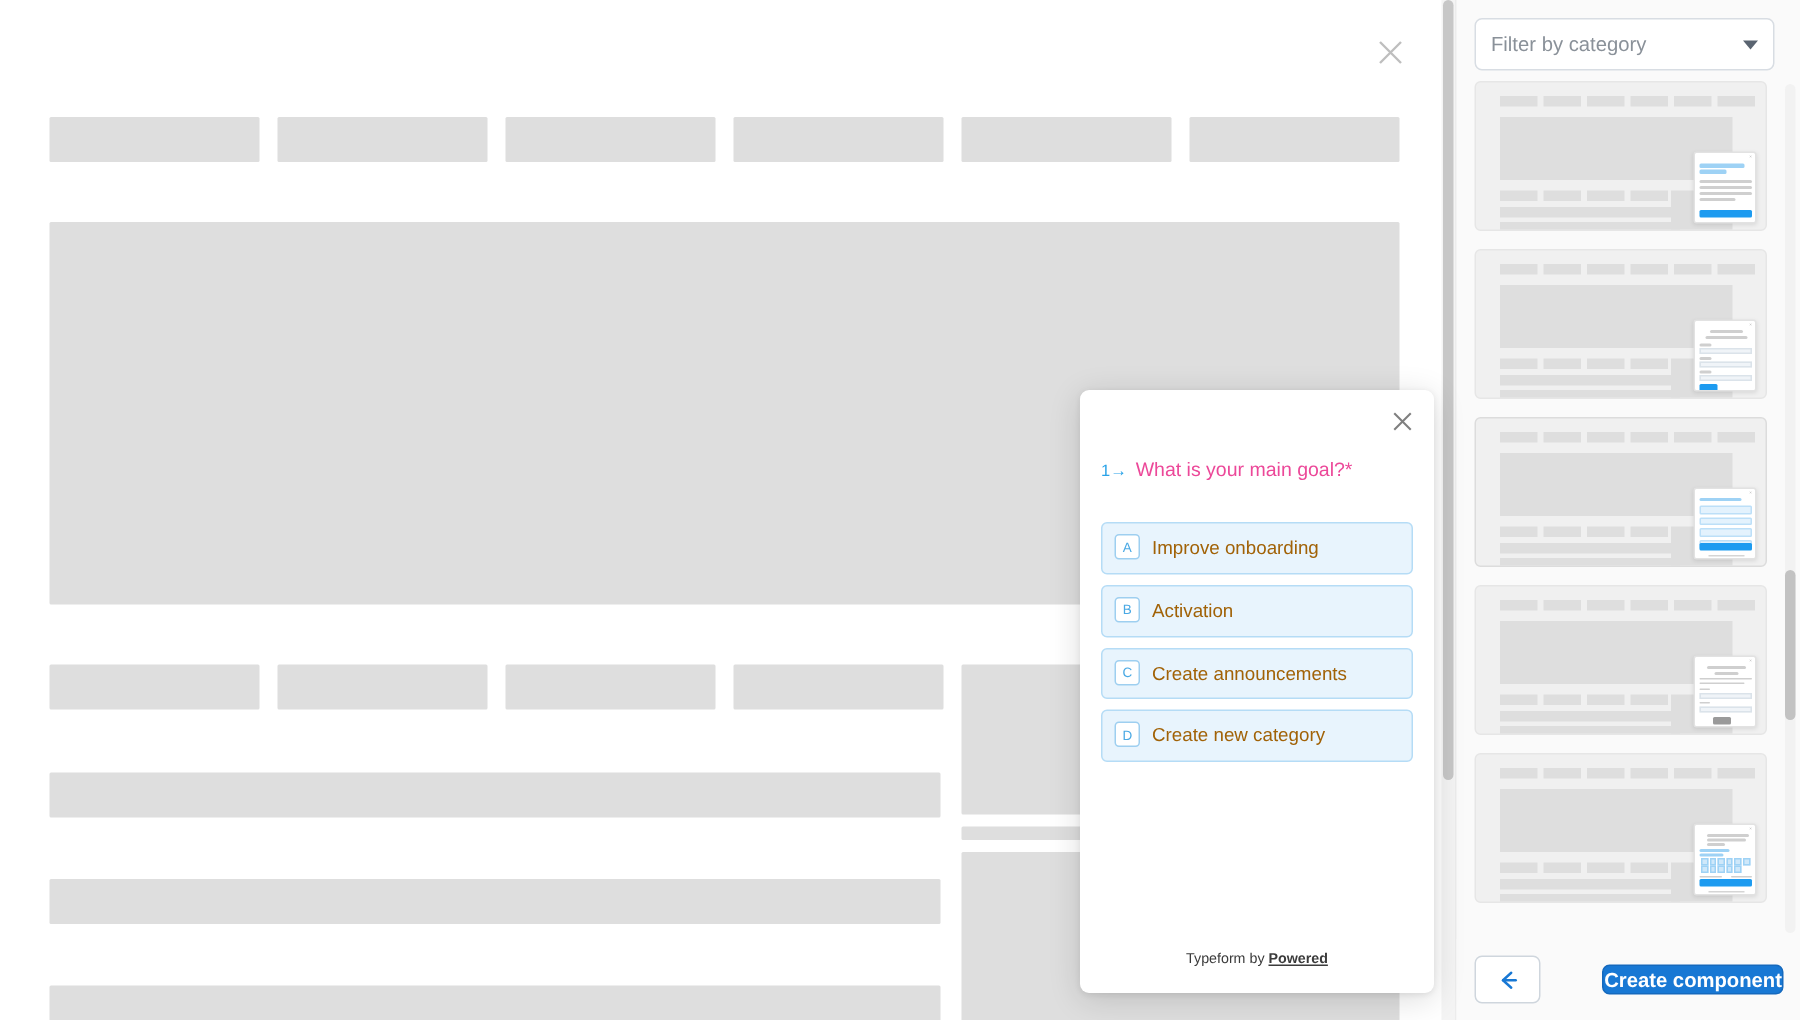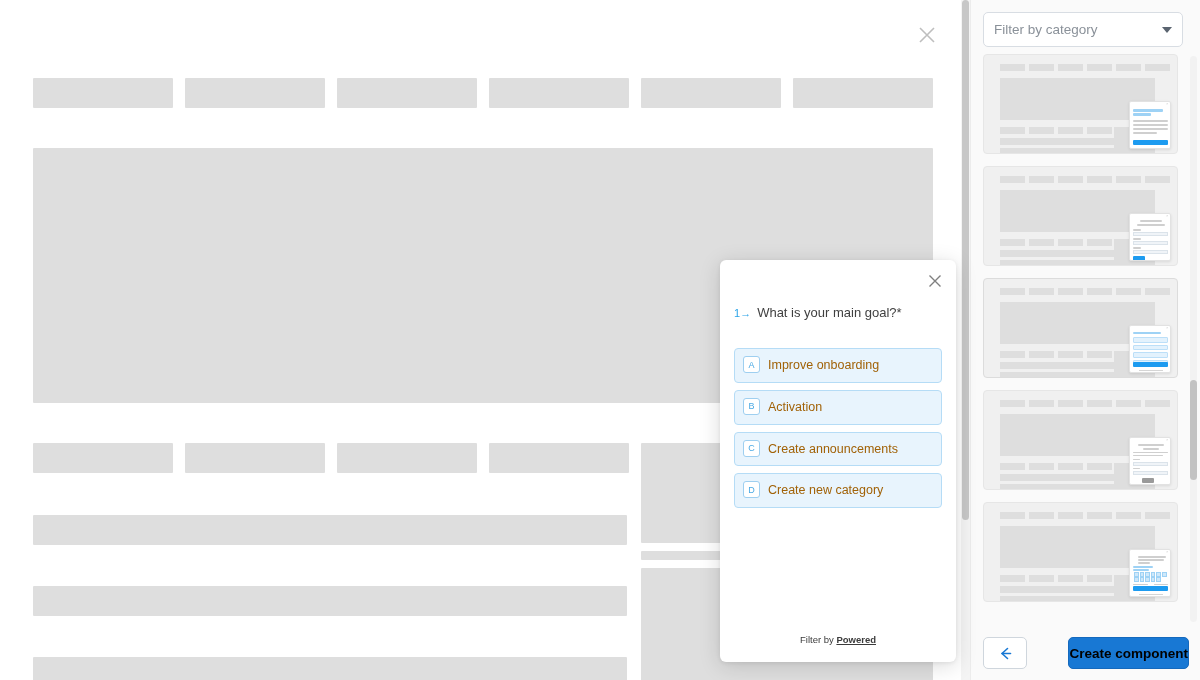--- a/index.html
+++ b/index.html
@@ -138,25 +138,25 @@
   .btn-back {
     width: 48px; height: 32px;
     background: #ffffff;
     border: 1px solid #cfd6dd;
     border-radius: 5px;
     display: flex; align-items: center; justify-content: center;
     cursor: pointer;
   }
   .btn-back svg { width: 17px; height: 17px; display: block; }
   .btn-create {
-    flex: 1; height: 32px;
+    flex: 1; height: 20px;
     background: #1878d4;
     border: 1px solid #1569bd;
     border-radius: 5px;
-    color: #000000;
+    color: #ffffff;
     font-size: 13.5px; font-weight: bold;
     display: flex; align-items: center; justify-content: center;
     cursor: pointer;
     white-space: nowrap;
     margin-left: 33px;
   }
 
   
   .tf-modal {
     position: absolute; left: 720px; top: 260px;
@@ -171,21 +171,21 @@
     width: 18px; height: 18px; cursor: pointer; opacity: .7;
   }
   .tf-close svg { width: 18px; height: 18px; display: block; }
   .tf-question {
     position: absolute; left: 14px; top: 45px;
     right: 14px;
     font-size: 13px; color: #3a3a3a;
     display: flex; align-items: baseline; gap: 6px;
   }
   .tf-qnum { color: #2aa3e8; font-size: 11px; white-space: nowrap; }
-  .tf-qtext { color: #404040; }
+  .tf-qtext { color: #ec4899; }
 
   .tf-options { position: absolute; left: 14px; top: 88px; right: 14px; }
   .tf-option {
     background: #e8f4fd;
     border: 1px solid #b5dcf6;
     border-radius: 4px;
     padding: 7px 8px;
     margin-bottom: 7px;
     display: flex; align-items: flex-start; gap: 8px;
     cursor: pointer;
@@ -477,18 +477,18 @@
           <span class="tf-optlabel">Create announcements</span>
         </div>
         <div class="tf-option">
           <span class="tf-key">D</span>
           <span class="tf-optlabel">Create new category</span>
         </div>
       </div>
 
 
     <div class="tf-powered">
-      <span>Filter by </span><u>Powered</u>
+      <span>Typeform by </span><u>Powered</u>
     </div>
 
   </div>
 
 </div>
 
 </body></html>

